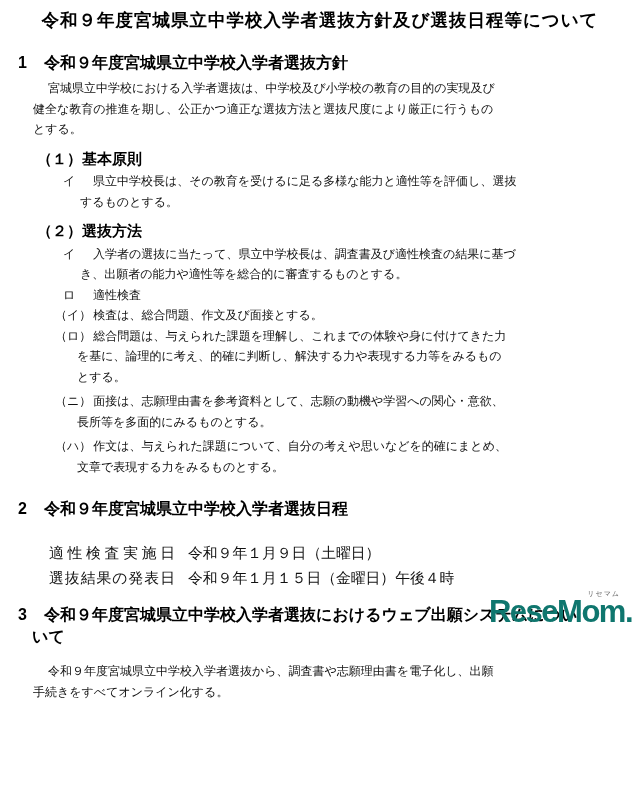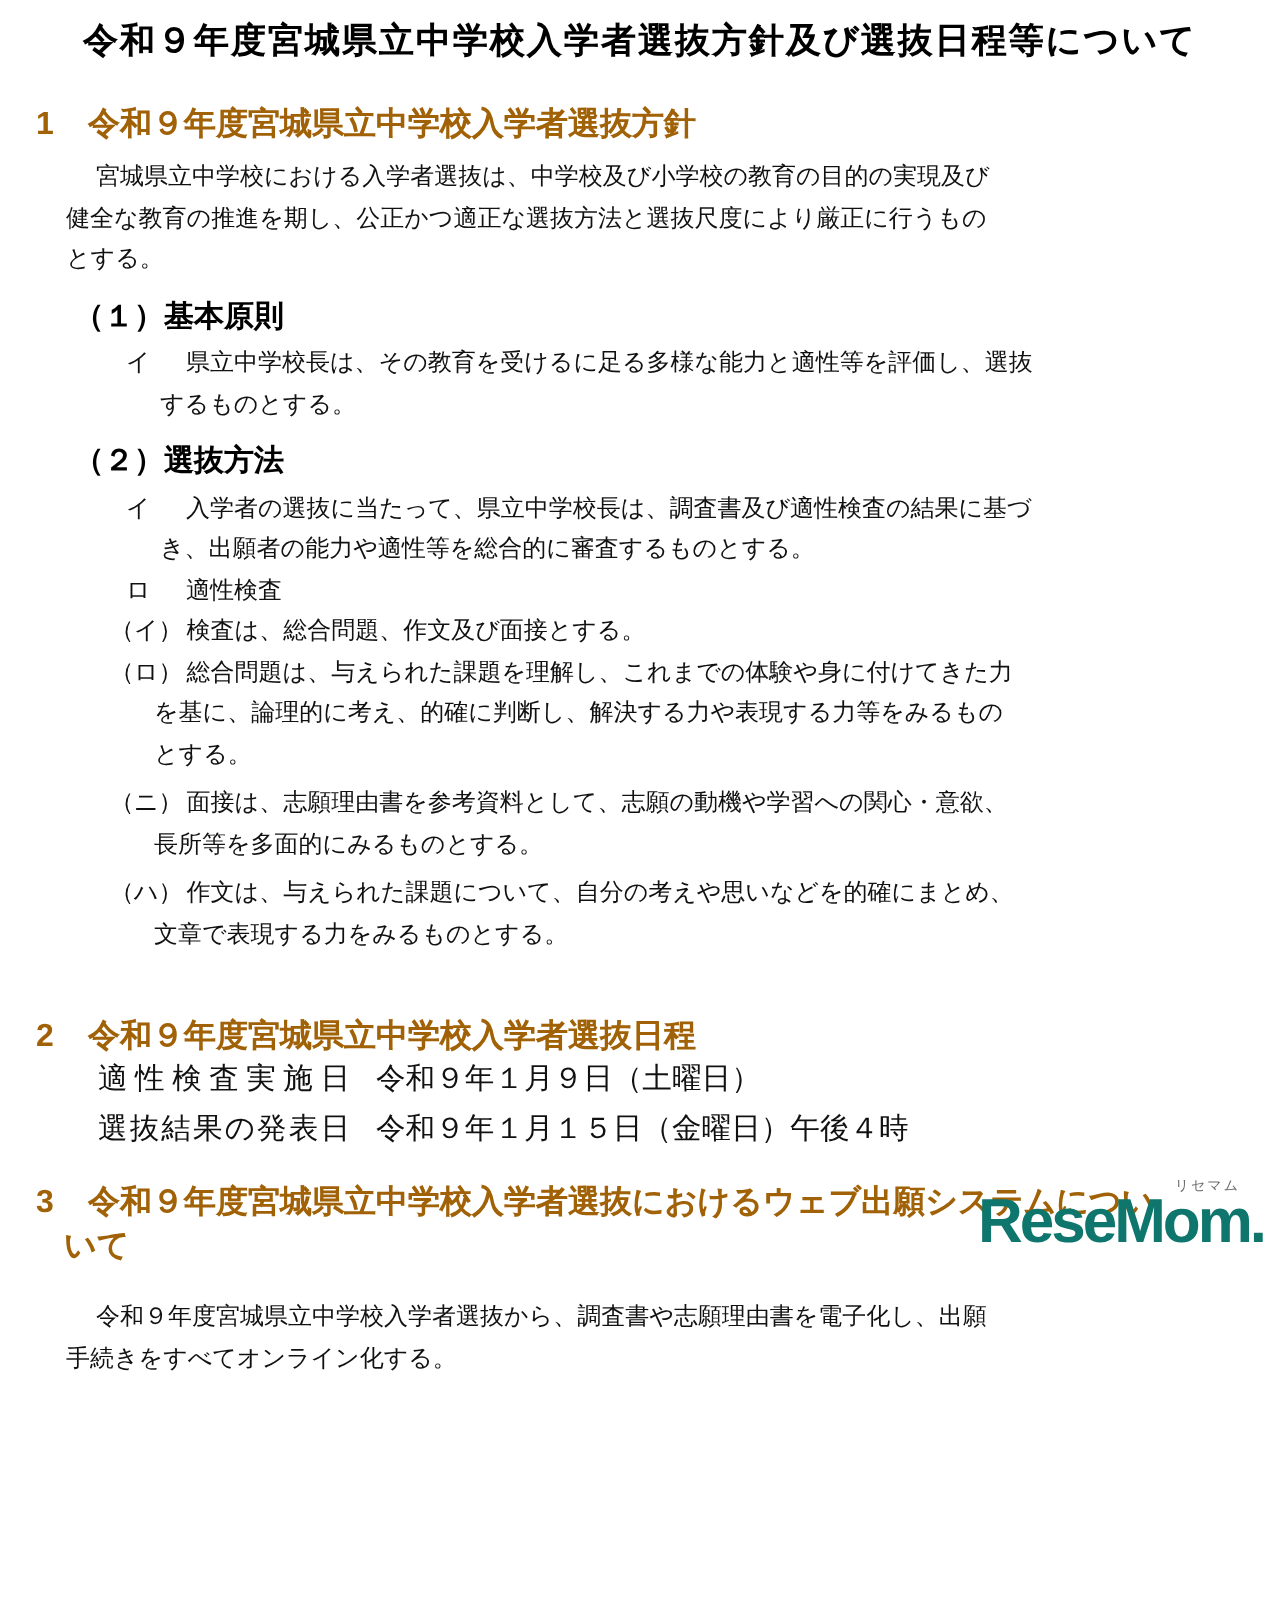--- a/index.html
+++ b/index.html
@@ -20,28 +20,28 @@
     font-size:17.5px;
     letter-spacing:1px;
     line-height:22px;
     color:#000;
   }
   .sec-heading {
     font-family:"Liberation Sans", sans-serif;
     font-weight:bold;
     font-size:16px;
     line-height:22px;
-    color:#a16207;
+    color:#000000;
     margin-left:32px;
     text-indent:-14px;       
     white-space:pre-line;
   }
   .sec-num { display:inline-block; width:26px; text-indent:0; }
   .sec1-heading { margin-top:21px; }
-  .sec2-heading { margin-top:31px; }
+  .sec2-heading { margin-top:21px; }
   .sec3-heading { margin-top:16px; }
 
   .sub-heading {
     font-family:"Liberation Sans", sans-serif;
     font-weight:bold;
     font-size:15px;
     line-height:20.5px;
     color:#000;
     margin-left:37px;
   }
@@ -77,21 +77,21 @@
   .gap-sub { margin-top:9px; }
   .gap-item { margin-top:2px; }
   .gap-small { margin-top:4px; }
 
   
   .sched-line {
     margin-left:49px;
     font-size:14.8px;
     line-height:20.5px;
   }
-  .sched-1 { margin-top:0; }
+  .sched-1 { margin-top:23px; }
   .sched-2 { margin-top:4px; }
   .sched-label {
     display:inline-block;
     width:126px;
     text-align:justify;
     text-align-last:justify;
     -moz-text-align-last:justify;
   }
   .sched-value { margin-left:13px; }
 

